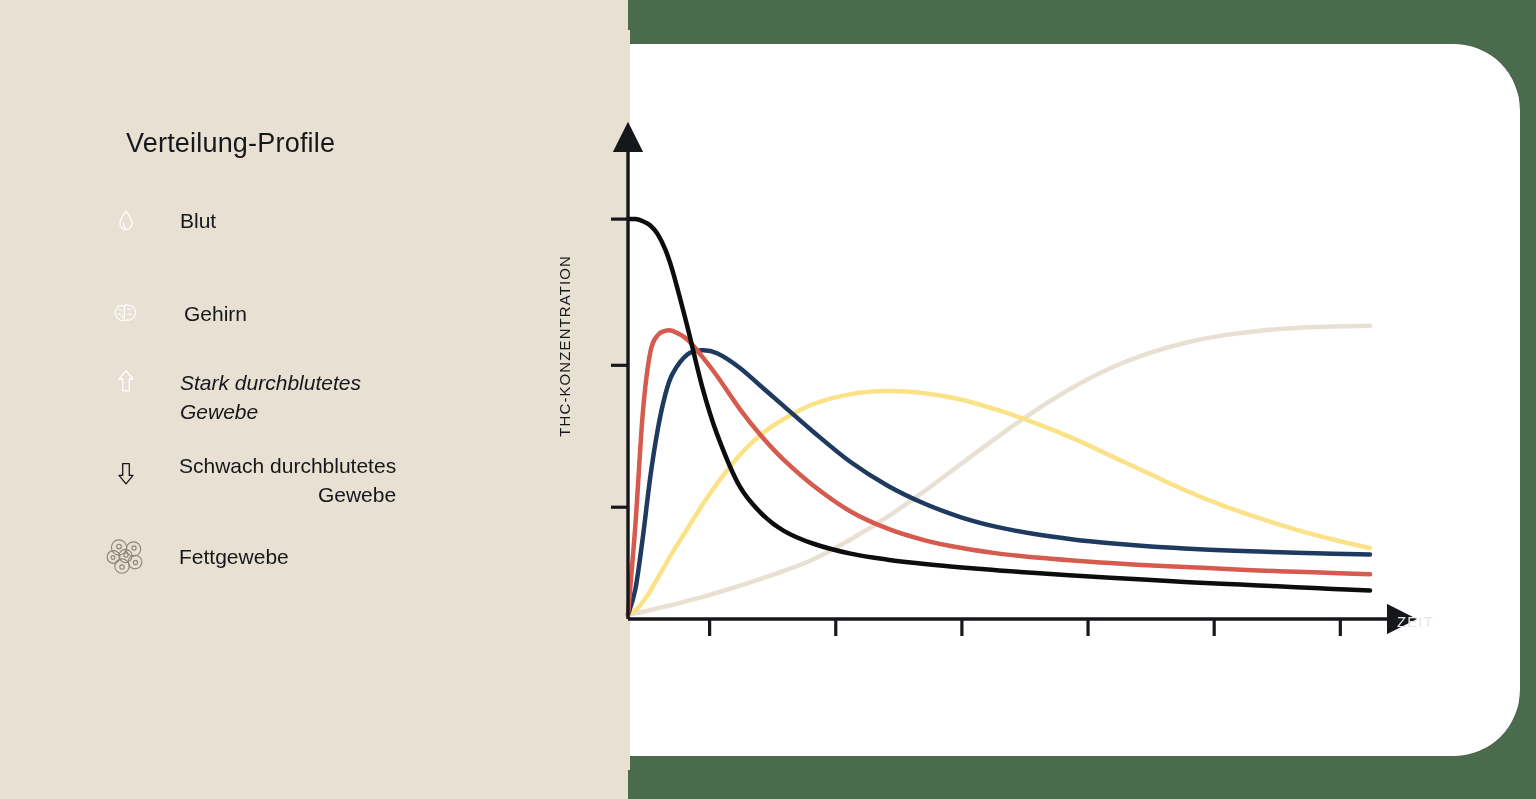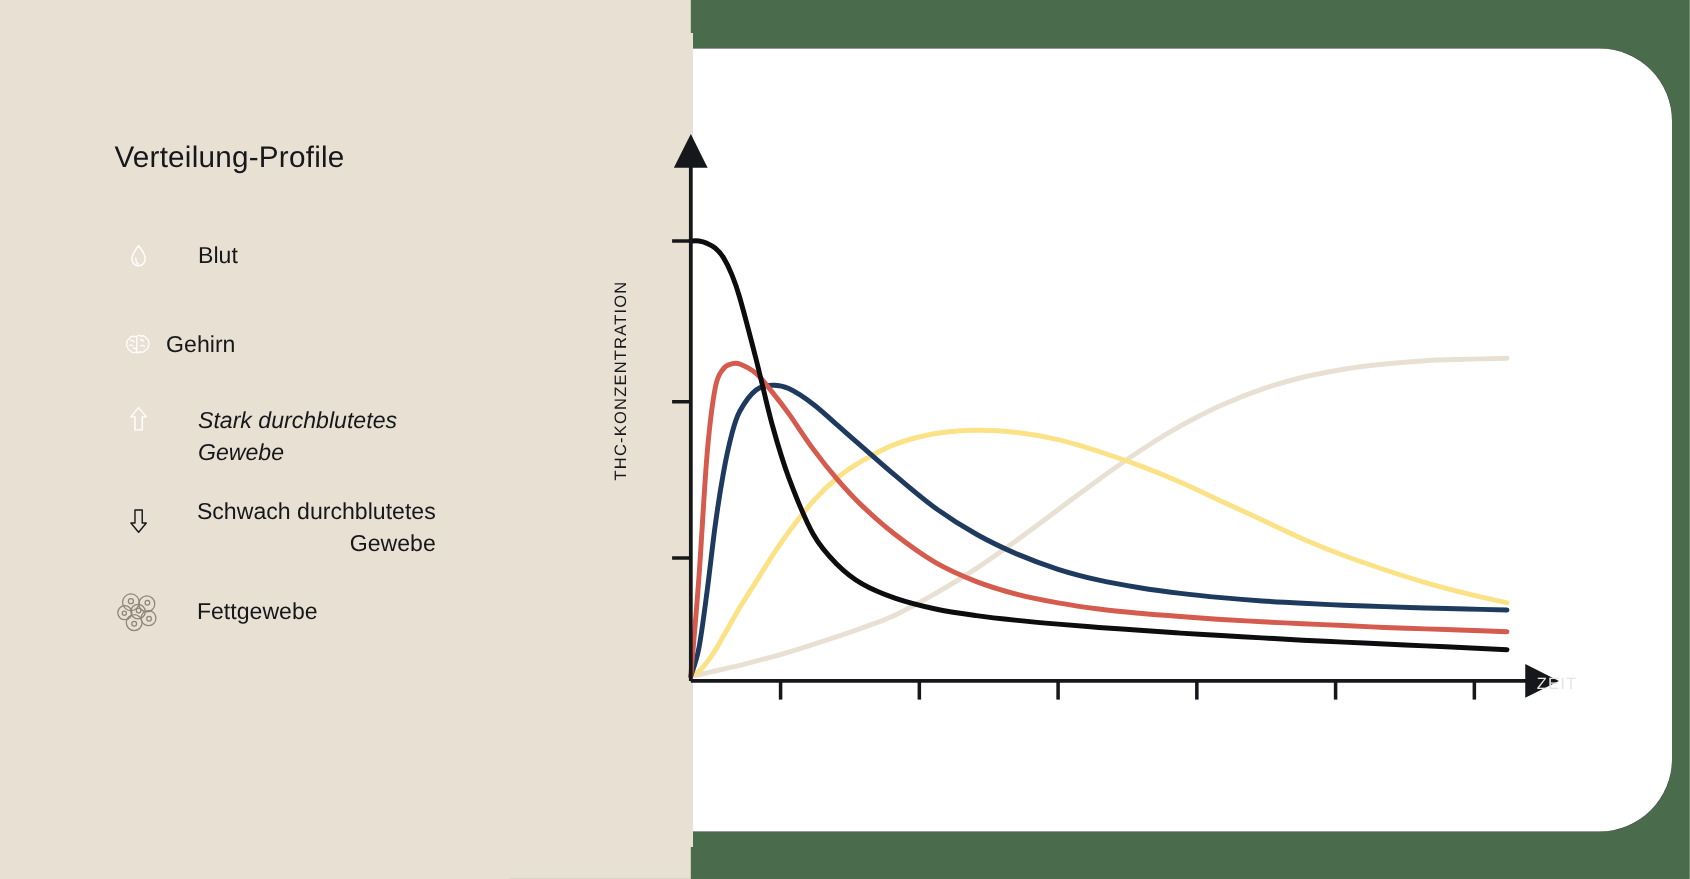--- a/index.html
+++ b/index.html
@@ -18,41 +18,41 @@
     position:absolute; left:0; top:0; width:628px; height:799px;
     background:#e8e1d3;
   }
 
   
   #sidebar{
     position:absolute; left:0; top:0; width:628px; height:799px;
     z-index:4;
   }
   #panel-title{
-    position:absolute; left:104px; top:128px;
+    position:absolute; left:126px; top:128px;
     font-size:27px; font-weight:400; color:#16171a;
     letter-spacing:.2px;
   }
   .legend-item{
     position:absolute; left:100px;
     display:flex; align-items:flex-start;
   }
   .legend-badge{
     width:51px; height:51px; border-radius:50%;
     flex:0 0 51px;
     display:flex; align-items:center; justify-content:center;
   }
   .legend-label{
     font-size:21px; line-height:29px; color:#16171a;
     padding-top:2px;
   }
-  #li-0{ top:207px; }
+  #li-0{ top:195px; }
   #li-0 .legend-label{ margin-left:29px; padding-top:11px; }
   #li-1{ top:288px; }
-  #li-1 .legend-label{ padding-top:11px;text-align:center; }
+  #li-1 .legend-label{ margin-left:33px; padding-top:11px;text-align:center; }
   #li-2{ top:355px;font-style:italic; }
   #li-2 .legend-label{ margin-left:29px; padding-top:13px; }
   #li-3{ top:448px;text-align:right; }
   #li-3 .legend-label{ margin-left:28px; padding-top:3px; }
   #li-4{ top:530px;text-align:right; }
   #li-4 .legend-label{ margin-left:28px; padding-top:12px; }
   #card-outline{
     position:absolute; left:508px; top:44px;
     width:1012px; height:712px;
     border-radius:66px;

